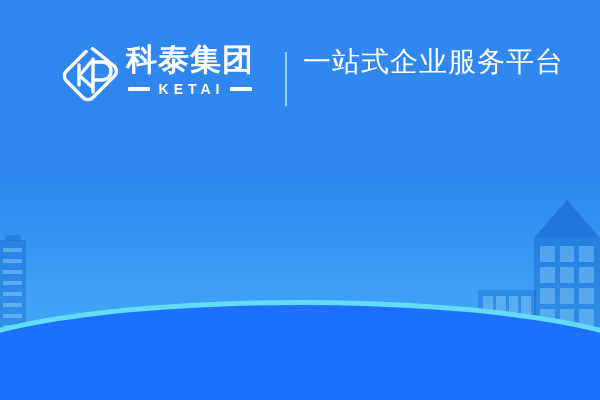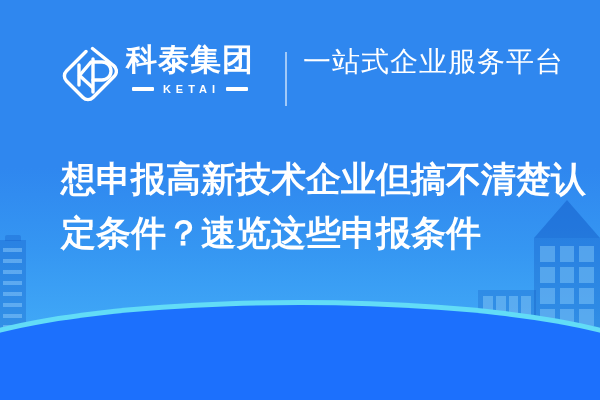--- a/index.html
+++ b/index.html
@@ -212,21 +212,21 @@
     margin-top: 3px;
   }
   #brand-en-row .rule {
     width: 22px;
     height: 4px;
     background: #ffffff;
     border-radius: 1px;
   }
   #brand-en {
     color: #ffffff;
-    font-size: 11px;
+    font-size: 14px;
     font-weight: 700;
     letter-spacing: 5px;
     line-height: 18px;
     padding: 0 6px 0 9px;
     white-space: nowrap;
   }
 
   #divider {
     position: absolute;
     left: 285px;
@@ -358,18 +358,14 @@
       </div>
     </div>
   </div>
 
   <div id="divider"></div>
 
   <div id="tagline-block">
     <div id="tagline-main">一站式企业服务平台</div>
   </div>
 
-  <div id="headline">
-    <span class="ln">想申报高新技术企业但搞不清楚认</span>
-    <span class="ln">定条件？速览这些申报条件</span>
-  </div>
 
 </div>
 
 </body></html>

